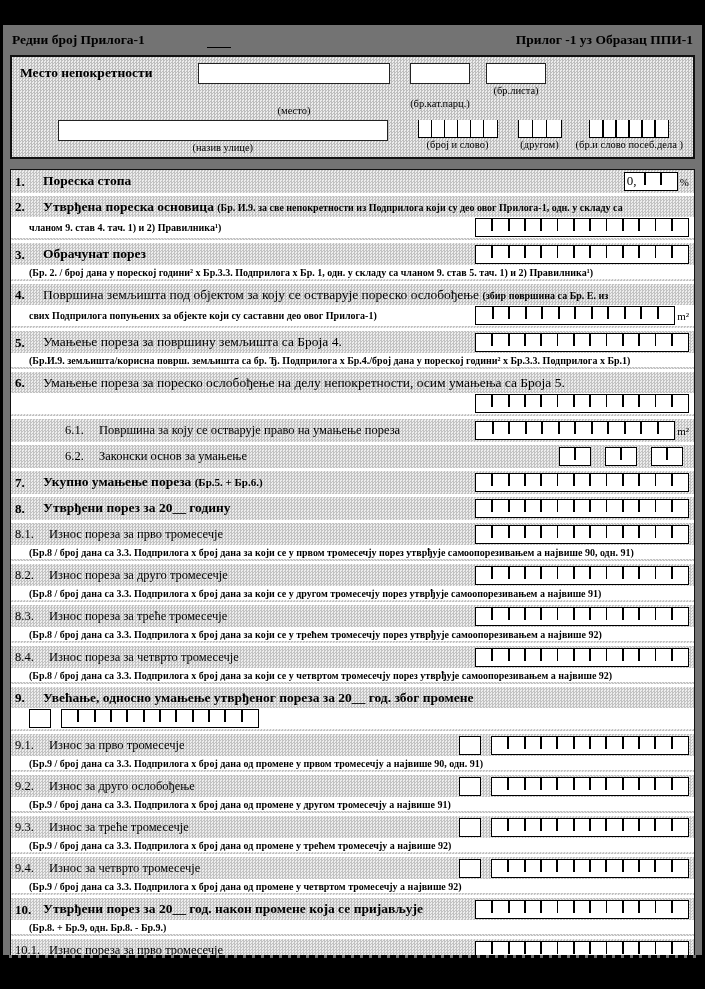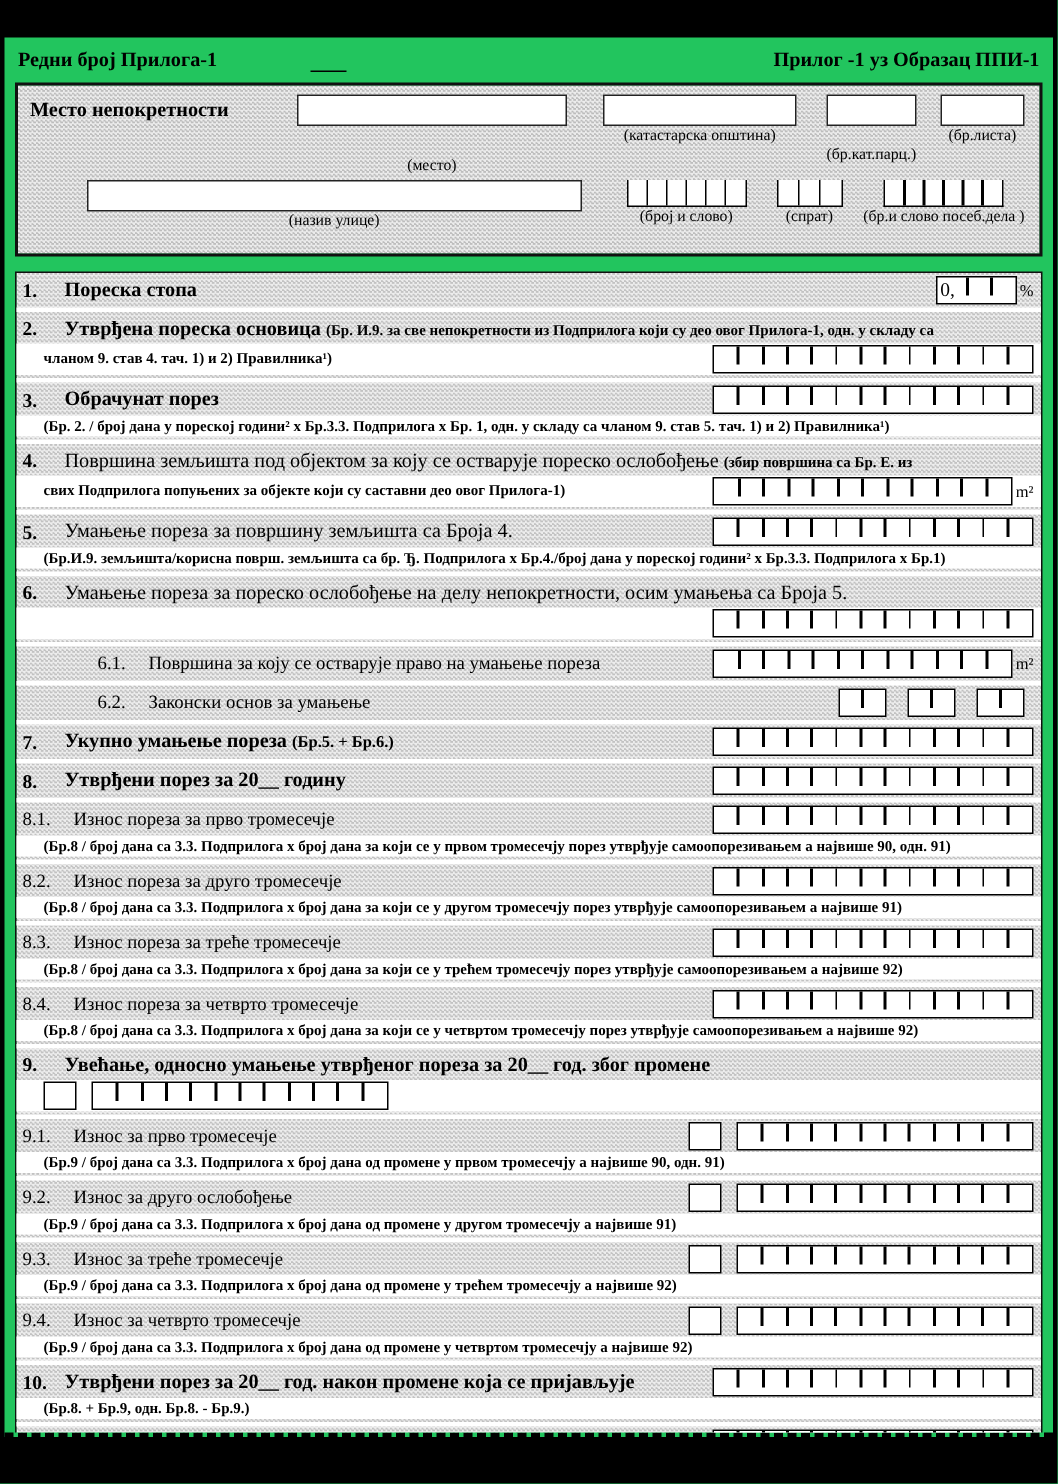--- a/index.html
+++ b/index.html
@@ -3,33 +3,33 @@
 <meta charset="utf-8">
 <style>
   * { box-sizing: border-box; }
   html,body { margin:0; padding:0; }
   body {
     width:705px; height:989px; background:#000; position:relative;
     font-family:"Liberation Serif", serif; color:#000; overflow:hidden;
   }
   .page {
     position:absolute; left:3px; top:25px; width:699px; height:933px;
-    background:#22c55e; padding:4px 7px 0 7px;
+    background:#737373; padding:4px 7px 0 7px;
     border-bottom:3px dashed #000; overflow:hidden;
   }
   
   .hdr { display:flex; justify-content:space-between; align-items:flex-end;
          font-weight:bold; font-size:13.5px; padding:3px 2px 7px 2px; }
   .hdr-left { display:flex; align-items:flex-end; }
   .blank-line { display:inline-block; width:24px; border-bottom:1.6px solid #000;
                 height:12px; margin-left:62px; }
   
   .hz { background:conic-gradient(#bdbdbd 25%, #ececec 0 50%, #bdbdbd 0 75%, #ececec 0) 0 0 / 3px 3px; }
   
-  .locbox { border:2px solid #111; padding:6px 10px 16px 8px; margin-bottom:10px; }
+  .locbox { border:2px solid #111; padding:6px 10px 4px 8px; margin-bottom:10px; }
   .locrow { display:flex; align-items:flex-start; }
   .loc-title { font-weight:bold; font-size:13.5px; width:178px; padding-top:2px; flex:none; }
   .fld { display:flex; flex-direction:column; align-items:center; }
   .fbox { background:#fff; border:1.6px solid #222; height:21px; width:100%; }
   .flabel { font-size:10.5px; padding-top:1px; white-space:nowrap; }
   
   .comb { display:flex; border:1.8px solid #000; background:#fff; height:19px; flex:none; }
   .comb .c { flex:1; position:relative; }
   .comb .c + .c::before { content:""; position:absolute; left:-0.9px; top:0;
                           width:1.8px; height:72%; background:#000; }
@@ -74,24 +74,20 @@
     <span>Прилог -1 уз Образац ППИ-1</span>
   </div>
 
   <div class="locbox hz">
     <div class="locrow">
       <div class="loc-title">Место непокретности</div>
       <div class="fld" style="width:192px;gap:20px;">
         <span class="fbox"></span>
         <span class="flabel">(место)</span>
       </div>
-      <div class="fld" style="width:138px; margin-left:24px;">
-        <span class="fbox"></span>
-        <span class="flabel">(катастарска општина)</span>
-      </div>
       <div class="fld" style="width:60px; margin-left:20px;gap:13px;">
         <span class="fbox"></span>
         <span class="flabel">(бр.кат.парц.)</span>
       </div>
       <div class="fld" style="width:60px; margin-left:16px;">
         <span class="fbox"></span>
         <span class="flabel">(бр.листа)</span>
       </div>
     </div>
     <div class="locrow" style="margin-top:4px;">
@@ -109,21 +105,21 @@
             <span class="c"></span>
           </span>
         <span class="flabel">(број и слово)</span>
       </div>
       <div class="fld" style="margin-left:20px;">
         <span class="comb comb-open" style="width:44px; height:18px;">
             <span class="c"></span>
             <span class="c"></span>
             <span class="c"></span>
           </span>
-        <span class="flabel">(спрат)</span>
+        <span class="flabel">(другом)</span>
       </div>
       <div class="fld" style="margin-left:14px;">
         <span class="comb comb-open" style="width:80px; height:18px;">
             <span class="c"></span>
             <span class="c"></span>
             <span class="c"></span>
             <span class="c"></span>
             <span class="c"></span>
             <span class="c"></span>
           </span>

